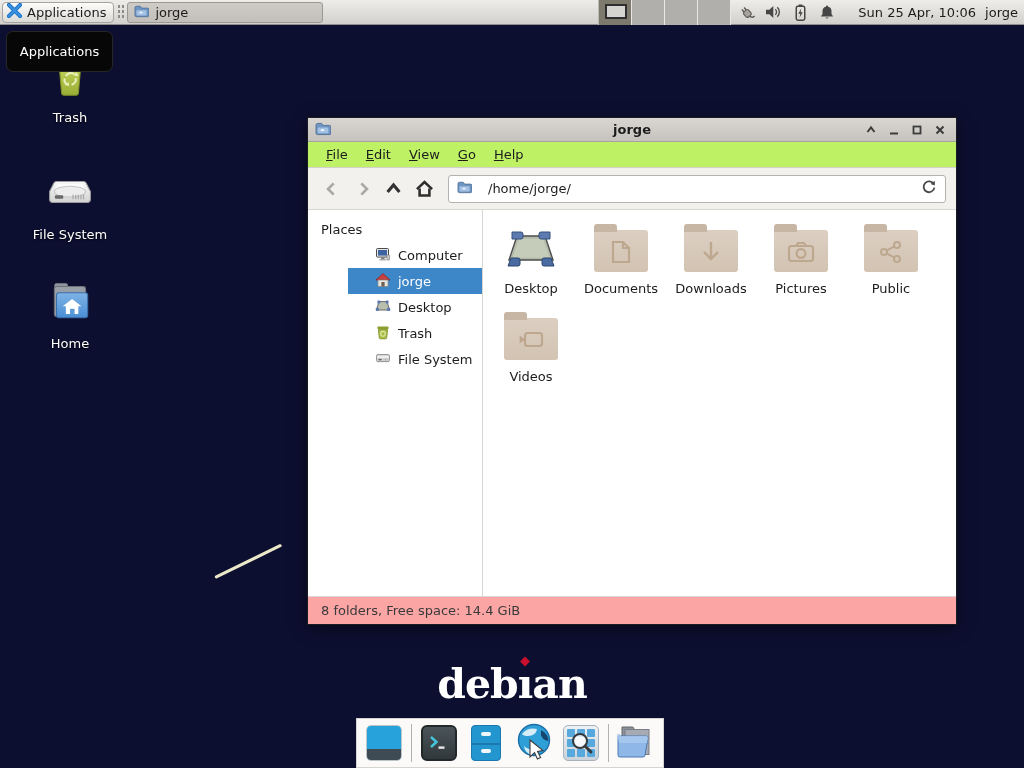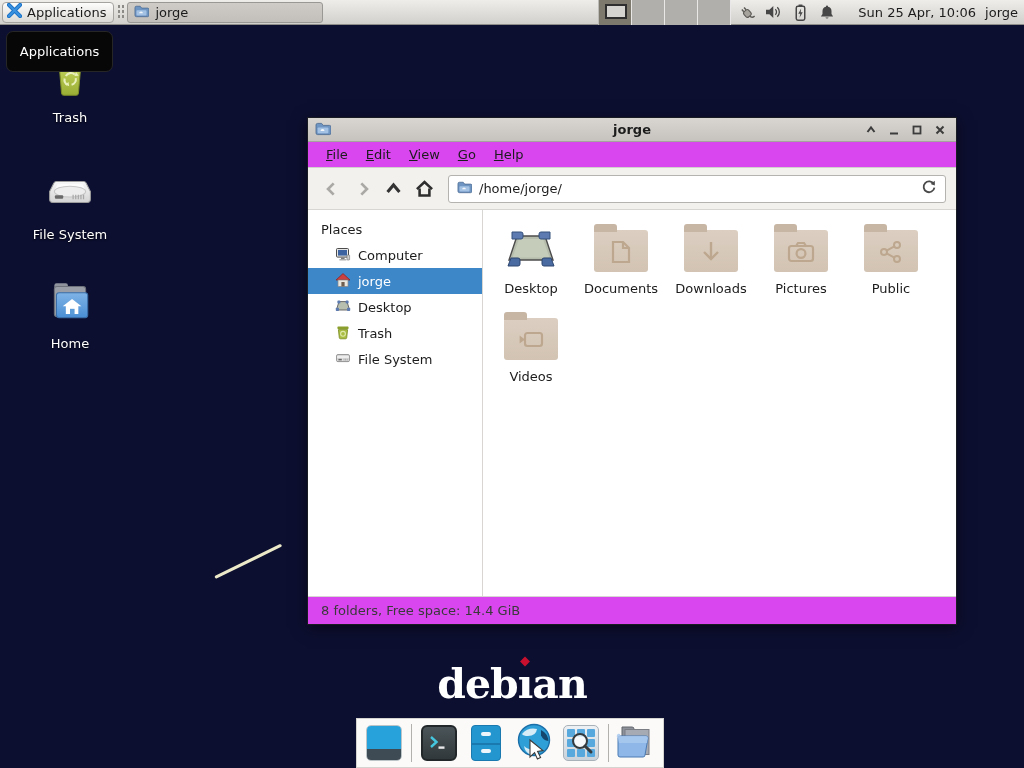--- a/index.html
+++ b/index.html
@@ -45,45 +45,45 @@
 
   
   .window { position:absolute; left:307px; top:117px; width:650px; height:508px;
     background:#fff; border:1px solid #191c22; box-shadow:0 3px 14px rgba(0,0,0,.55);
     display:flex; flex-direction:column; font-size:13px; color:#1c1c1c; }
   .titlebar { height:24px; background:linear-gradient(#d9d6d2,#c6c3be);
     border-bottom:1px solid #a6a39e; display:flex; align-items:center; padding:0 7px; position:relative; }
   .titlebar .wtitle { position:absolute; left:0; right:0; text-align:center; font-weight:bold; }
   .win-controls { margin-left:auto; display:flex; gap:4px; z-index:2; }
   .wc-btn { width:19px; height:18px; display:flex; align-items:center; justify-content:center; }
-  .menubar { height:26px; background:#d946ef; border-bottom:1px solid #d2d0cc;
+  .menubar { height:26px; background:#bef264; border-bottom:1px solid #d2d0cc;
     display:flex; align-items:center; padding-left:9px; }
   .menu-item { display:inline-block; padding:3px 9px; }
   .menu-item::first-letter { text-decoration:underline; }
   .toolbar { height:42px; background:#f2f1ee; border-bottom:1px solid #d8d6d2;
     display:flex; align-items:center; padding:0 10px; gap:4px; }
   .tool-btn { width:27px; height:27px; display:flex; align-items:center; justify-content:center; border-radius:3px; }
   .pathfield { flex:1; height:28px; margin-left:6px; background:#fff; border:1px solid #b5b3af;
-    border-radius:3px; display:flex; align-items:center; gap:7px; padding:0 8px; }
+    border-radius:3px; display:flex; align-items:center; gap:16px; padding:0 8px; }
   .pathtext { flex:1; }
   .win-content { flex:1; display:flex; min-height:0; }
   .sidebar { width:175px; border-right:1px solid #d8d6d2; padding-top:7px; overflow:hidden; }
   .side-header { font-weight:normal; padding:5px 10px 5px 13px; }
-  .side-item { display:flex; align-items:center; gap:7px; padding:4px 8px 4px 27px; height:26px; }
+  .side-item { display:flex; align-items:center; gap:7px; padding:4px 8px 4px 27px; height:26px;margin-left:40px; }
   .side-item.selected { background:#3d86c8; color:#fff; }
   .main-area { flex:1; padding:12px 0 0 3px; display:flex; flex-wrap:wrap; align-content:flex-start; }
   .file-item { width:90px; margin-bottom:14px; display:flex; flex-direction:column; align-items:center; }
   .ficon { width:56px; height:52px; position:relative; display:flex; align-items:flex-end; justify-content:center; }
   .folder-shape { position:absolute; left:1px; top:8px; width:54px; height:42px;
     background:linear-gradient(#dccfc2,#d2c3b2); border-radius:3px; }
   .folder-shape::before { content:""; position:absolute; left:0; top:-6px; width:23px; height:8px;
     background:#c8b6a4; border-radius:3px 3px 0 0; }
   .folder-shape svg { position:absolute; left:50%; top:52%; transform:translate(-50%,-50%); }
   .flabel { margin-top:7px; }
-  .statusbar { height:28px; background:#d946ef; border-top:1px solid #d8d6d2;
+  .statusbar { height:28px; background:#fca5a5; border-top:1px solid #d8d6d2;
     display:flex; align-items:center; padding-left:13px; color:#3a3a3a; }
 
   
   .debian { position:absolute; left:0; top:660px; width:1024px; text-align:center;
     color:#fff; font-family:"DejaVu Serif","Liberation Serif",serif; font-weight:bold;
     font-size:41px; letter-spacing:-1px; }
   .logo-i { position:relative; display:inline-block; }
   .logo-dot { position:absolute; left:50%; top:-2px; width:7px; height:7px;
     transform:translateX(-50%) rotate(45deg); }
 

